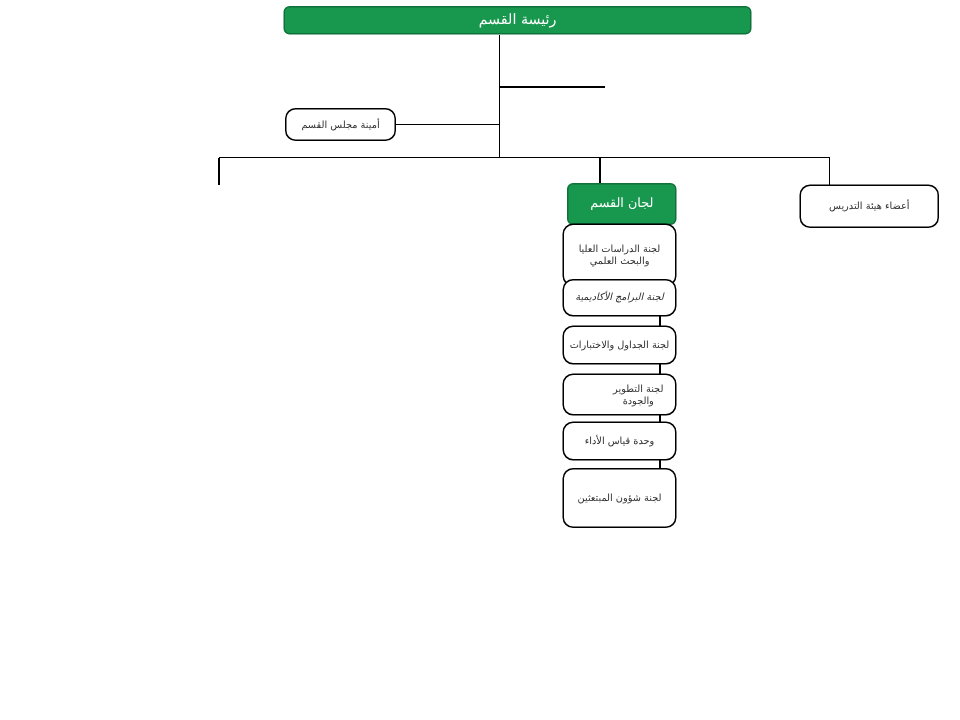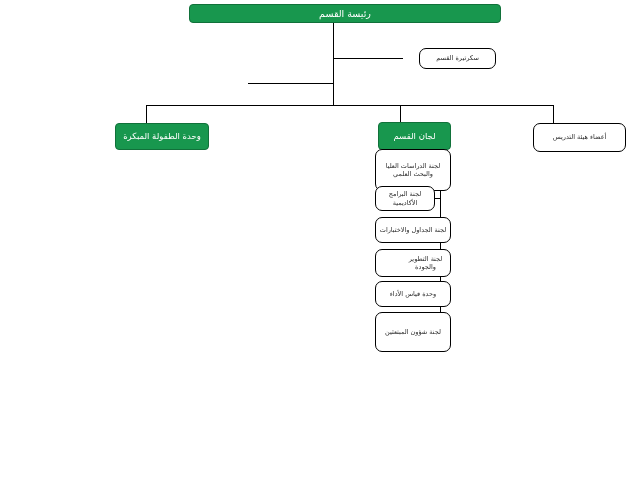--- a/index.html
+++ b/index.html
@@ -76,32 +76,31 @@
       <path d="M440,198 H435"></path>
       <path d="M440,230 H435"></path>
       <path d="M440,262 H435"></path>
       <path d="M440,294 H435"></path>
       <path d="M440,325 H435"></path>
     </g>
   </svg>
 
   <div class="node node-green root" style="left:173px;top:4px;width:312px;height:19px;">رئيسة القسم</div>
 
-  <div class="node node-white" style="left:403px;top:48px;width:77px;height:21px;">سكرتيرة القسم</div>
 
+  <div class="node node-white" style="left:174px;top:72px;width:74px;height:22px;">أمينة مجلس القسم</div>
 
-  <div class="node node-green" style="left:99px;top:123px;width:94px;height:27px;">وحدة الطفولة المبكرة</div>
 
   <div class="node node-green" style="left:362px;top:122px;width:73px;height:28px;">لجان القسم</div>
 
   <div class="node node-white" style="left:517px;top:123px;width:93px;height:29px;">أعضاء هيئة التدريس</div>
 
   <div class="node node-white" style="left:359px;top:149px;width:76px;height:42px;">لجنة الدراسات العليا والبحث العلمي</div>
 
-  <div class="node node-white" style="left:359px;top:186px;width:60px;height:25px;">لجنة البرامج الأكاديمية</div>
+  <div class="node node-white" style="left:359px;top:186px;width:76px;height:25px;font-style:italic;">لجنة البرامج الأكاديمية</div>
 
   <div class="node node-white" style="left:359px;top:217px;width:76px;height:26px;">لجنة الجداول والاختبارات</div>
 
   <div class="node node-white" style="left:359px;top:249px;width:76px;height:28px;padding-left:28px;">لجنة التطوير والجودة</div>
 
   <div class="node node-white" style="left:359px;top:281px;width:76px;height:26px;">وحدة قياس الأداء</div>
 
   <div class="node node-white" style="left:359px;top:312px;width:76px;height:40px;">لجنة شؤون المبتعثين</div>
 
 </div>

